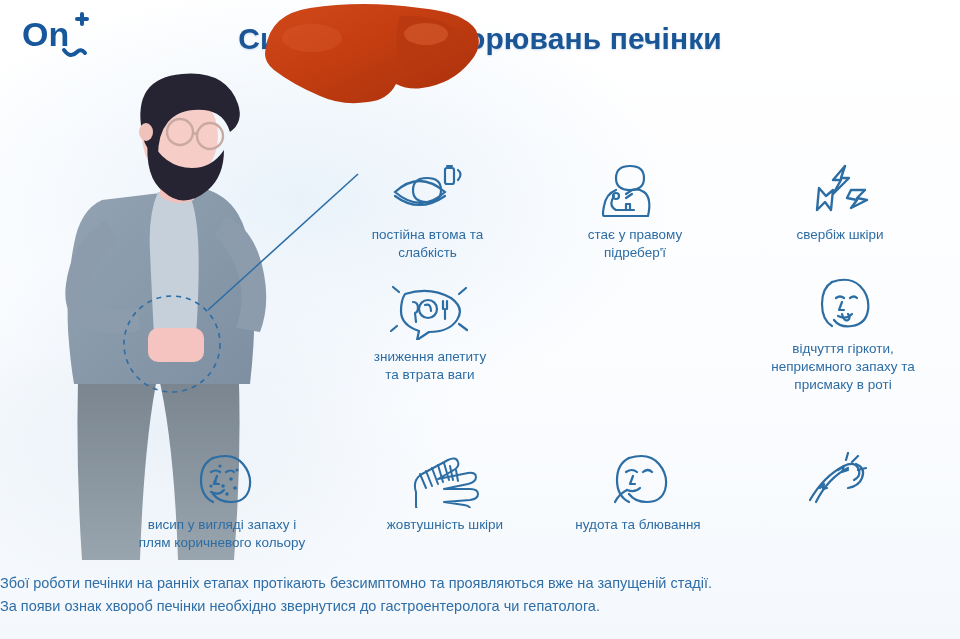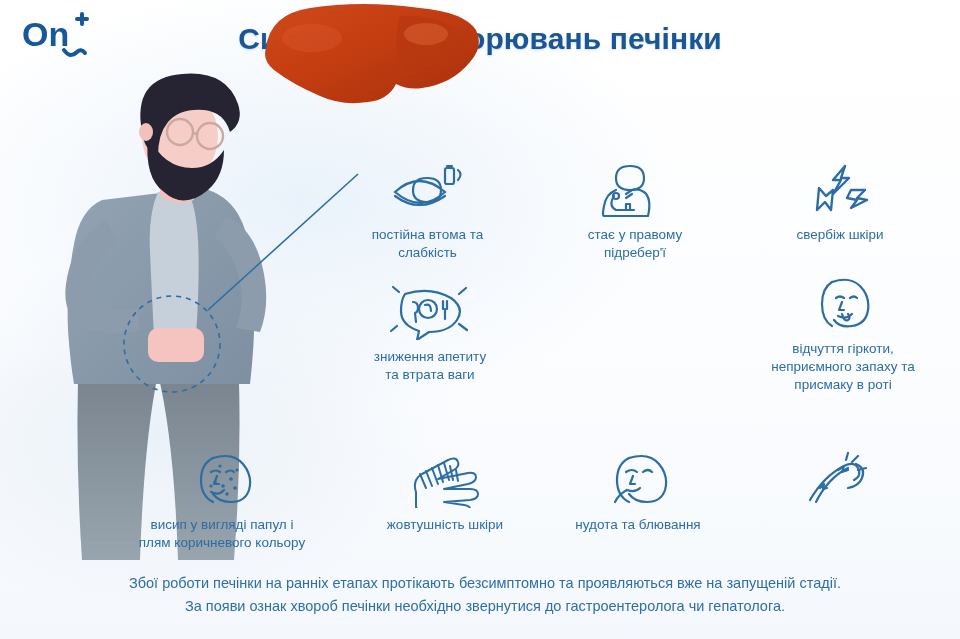--- a/index.html
+++ b/index.html
@@ -60,26 +60,25 @@
   #sym-bitter    { left: 740px; top: 276px; width: 206px; }
   
   #sym-rash      { left: 100px; top: 452px; width: 244px; }
   #sym-jaundice  { left: 358px; top: 452px; width: 174px; }
   #sym-nausea    { left: 548px; top: 452px; width: 180px; }
   #sym-joints    { left: 748px; top: 452px; width: 174px; }
 
   
   #footer {
     position: absolute; left: 0; bottom: 22px; width: 960px;
-    text-align: center;
+    text-align: left;
     color: #2f6ea6;
     font-size: 14.5px;
     line-height: 1.55;
     white-space: pre-line;
-    padding-left: 10px;
   }
 </style>
 </head>
 <body>
 
 <div id="infographic">
 
   <svg id="logo" viewBox="0 0 80 56">
     <text x="2" y="36" font-family="Liberation Sans, sans-serif" font-size="34" font-weight="bold" fill="#17589c">On</text>
     <g stroke="#17589c" stroke-width="4" stroke-linecap="round">
@@ -235,21 +234,21 @@
         <circle cx="38" cy="30" r="1.8"></circle>
           <circle cx="46" cy="34" r="1.8"></circle>
         <circle cx="54" cy="27" r="1.8"></circle>
           <circle cx="58" cy="36" r="1.8"></circle>
         <circle cx="43" cy="14" r="1.6"></circle>
           <circle cx="60" cy="18" r="1.6"></circle>
         <circle cx="50" cy="42" r="1.8"></circle>
           <circle cx="34" cy="34" r="1.6"></circle>
       </g>
     </svg>
-    <span class="lbl">висип у вигляді папул і
+    <span class="lbl">висип у вигляді запаху і
 плям коричневого кольору</span>
   </div>
 
   <div class="sym" id="sym-jaundice">
     <svg class="ico" viewBox="0 0 90 56">
       <g fill="none" stroke="#2c6da3" stroke-width="2" stroke-linecap="round" stroke-linejoin="round">
         <path d="M16 40 q-4 -12 6 -18 l26 -14 q8 -4 10 2 q2 5 -6 9 l-14 8 l30 -6 q8 -1 8 4 q0 5 -8 7 l-24 5 l26 0 q8 0 8 5 q0 5 -8 6 l-26 2 l20 3 q7 1 6 5 q-1 4 -8 4 l-30 0 q-12 0 -16 -7 z"></path>
         <path d="M20 22 l6 14 M26 19 l6 15 M32 16 l6 16 M38 13 l5 17 M44 11 l5 17 M50 14 l3 14 M56 18 l2 11"></path>
       </g>
     </svg>

